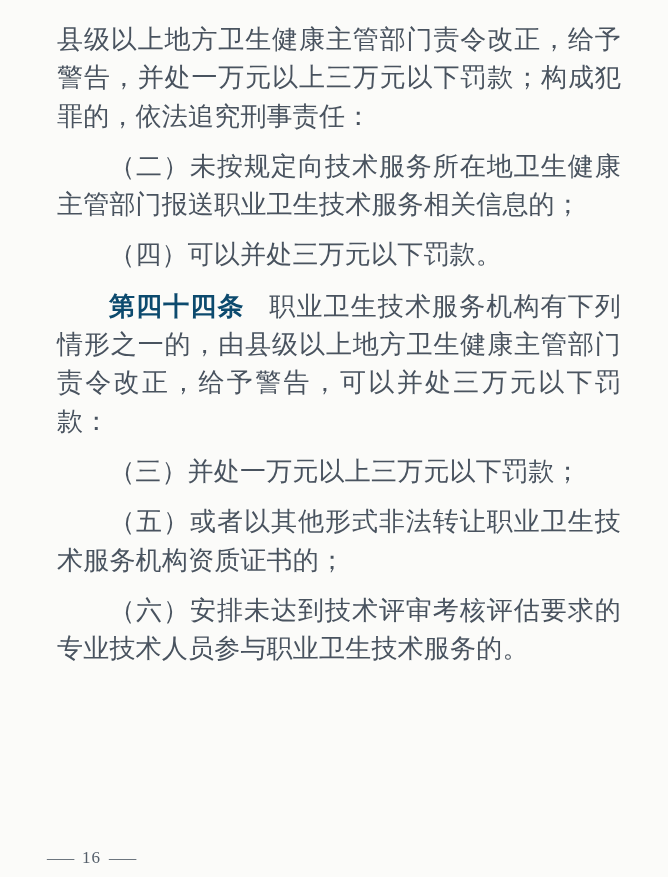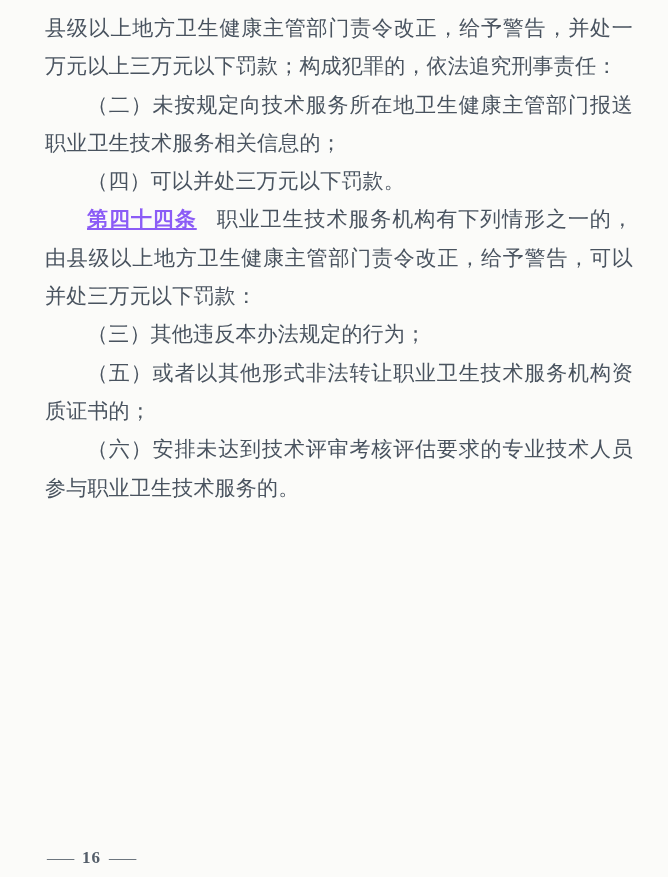--- a/index.html
+++ b/index.html
@@ -15,70 +15,68 @@
     color: #49535f;
     overflow: hidden;
   }
   .page-body {
     position: absolute;
     left: 45px;
     top: 9px;
     width: 588px;
   }
   .para {
-    margin: 0;
-    font-size: 21px;
+    margin: 12px;
+    font-size: 26px;
     line-height: 38.3px;
     text-align: justify;
     letter-spacing: 0.2px;
   }
   .para.indent {
     text-indent: 2em;
   }
   .article-num {
     font-weight: bold;
     font-family: "Liberation Sans", sans-serif;
-    color: #8b5cf6;
+    color: #0c4a6e;
     margin-right: 0.95em;
-    text-decoration: underline;
   }
   .page-footer {
     position: absolute;
     left: 52px;
     bottom: 9px;
     display: flex;
     align-items: center;
     gap: 13px;
     font-size: 17px;
     color: #545e6a;
   }
   .page-footer .dash {
     display: inline-block;
     transform: scaleX(1.6);
     transform-origin: center;
   }
   .page-footer .page-number {
     font-family: "Liberation Serif", serif;
     letter-spacing: 1px;
-    font-weight: bold;
   }
 </style>
 </head>
 <body>
 
 <div class="page-body">
 
   <p class="para">县级以上地方卫生健康主管部门责令改正，给予警告，并处一万元以上三万元以下罚款；构成犯罪的，依法追究刑事责任：</p>
 
   <p class="para indent">（二）未按规定向技术服务所在地卫生健康主管部门报送职业卫生技术服务相关信息的；</p>
   <p class="para indent">（四）可以并处三万元以下罚款。</p>
 
   <p class="para indent"><span class="article-num">第四十四条</span><span>职业卫生技术服务机构有下列情形之一的，由县级以上地方卫生健康主管部门责令改正，给予警告，可以并处三万元以下罚款：</span></p>
 
-  <p class="para indent">（三）其他违反本办法规定的行为；</p>
+  <p class="para indent">（三）并处一万元以上三万元以下罚款；</p>
   <p class="para indent">（五）或者以其他形式非法转让职业卫生技术服务机构资质证书的；</p>
   <p class="para indent">（六）安排未达到技术评审考核评估要求的专业技术人员参与职业卫生技术服务的。</p>
 
 </div>
 
 <div class="page-footer">
   <span class="dash">—</span>
   <span class="page-number">16</span>
   <span class="dash">—</span>
 </div>

